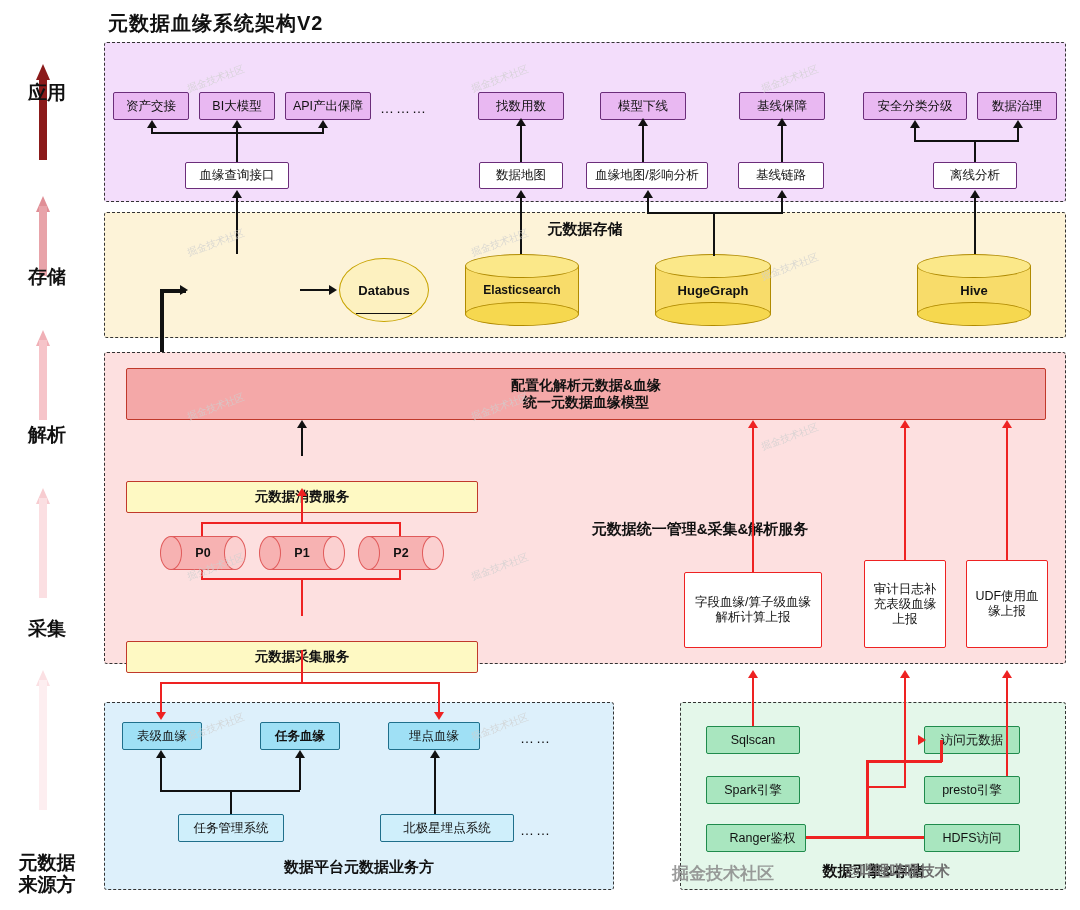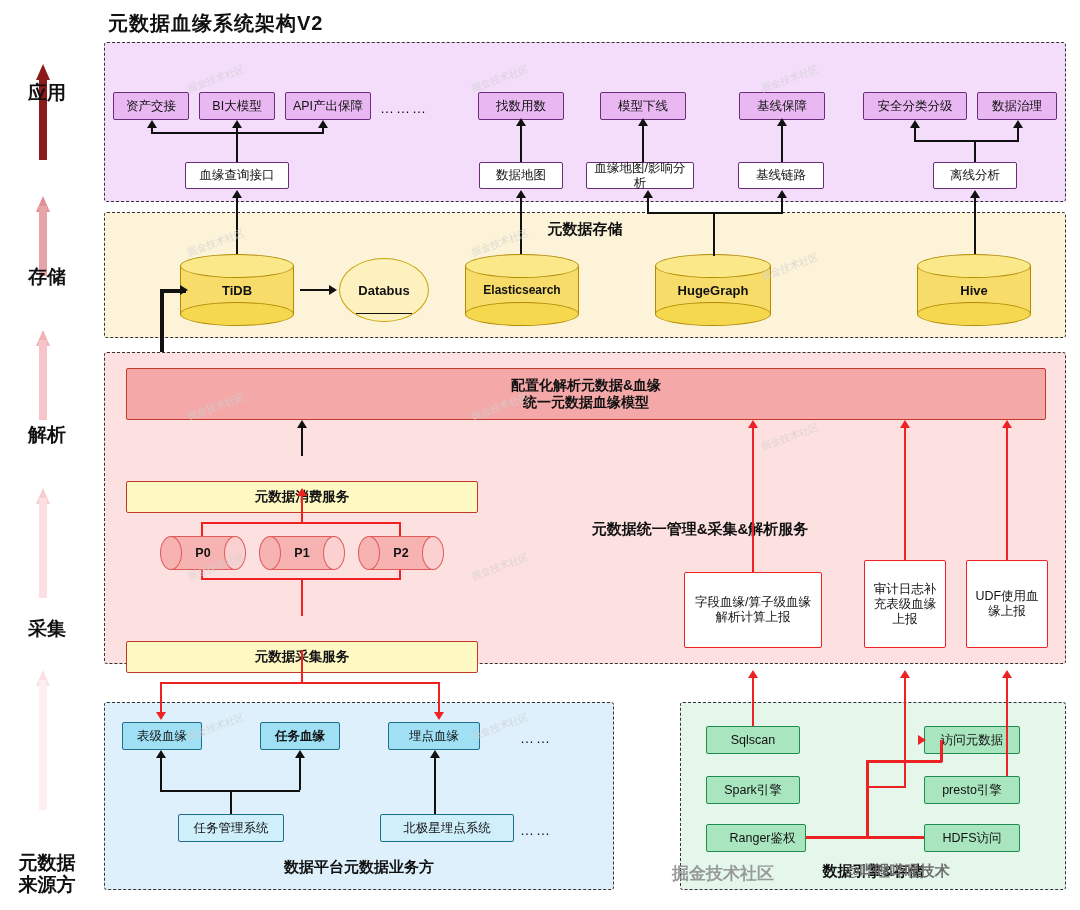--- a/index.html
+++ b/index.html
@@ -166,21 +166,21 @@
   <div class="dots" style="left:380px;top:100px;">………</div>
 
   <div class="node purple" style="left:478px;top:92px;width:86px;height:28px;">找数用数</div>
   <div class="node purple" style="left:600px;top:92px;width:86px;height:28px;">模型下线</div>
   <div class="node purple" style="left:739px;top:92px;width:86px;height:28px;">基线保障</div>
   <div class="node purple" style="left:863px;top:92px;width:104px;height:28px;">安全分类分级</div>
   <div class="node purple" style="left:977px;top:92px;width:80px;height:28px;">数据治理</div>
 
   <div class="node white-purple" style="left:185px;top:162px;width:104px;height:27px;">血缘查询接口</div>
   <div class="node white-purple" style="left:479px;top:162px;width:84px;height:27px;">数据地图</div>
-  <div class="node white-purple" style="left:586px;top:162px;width:108px;height:27px;">血缘地图/影响分析</div>
+  <div class="node white-purple" style="left:586px;top:162px;width:122px;height:27px;">血缘地图/影响分析</div>
   <div class="node white-purple" style="left:738px;top:162px;width:86px;height:27px;">基线链路</div>
   <div class="node white-purple" style="left:933px;top:162px;width:84px;height:27px;">离线分析</div>
 
   <div class="ln black" style="left:236px;top:132px;width:1.6px;height:30px;"></div>
   <div class="ln black" style="left:151px;top:132px;width:172px;height:1.6px;"></div>
   <div class="ln black" style="left:151px;top:126px;width:1.6px;height:8px;"></div>
   <div class="arw up" style="left:147px;top:120px;"></div>
   <div class="ln black" style="left:236px;top:126px;width:1.6px;height:8px;"></div>
   <div class="arw up" style="left:232px;top:120px;"></div>
   <div class="ln black" style="left:322px;top:126px;width:1.6px;height:8px;"></div>
@@ -198,26 +198,20 @@
   <div class="ln black" style="left:914px;top:140px;width:104px;height:1.6px;"></div>
   <div class="ln black" style="left:974px;top:140px;width:1.6px;height:22px;"></div>
   <div class="ln black" style="left:914px;top:126px;width:1.6px;height:16px;"></div>
   <div class="arw up" style="left:910px;top:120px;"></div>
   <div class="ln black" style="left:1017px;top:126px;width:1.6px;height:16px;"></div>
   <div class="arw up" style="left:1013px;top:120px;"></div>
 
   <div class="layer" style="left:104px;top:212px;width:962px;height:126px;background:#fdf3d8;"></div>
   <div class="layer-title" style="left:104px;top:220px;width:962px;">元数据存储</div>
 
-  <div class="cyl" style="left:180px;top:254px;width:114px;height:72px;">
-    <div class="body"></div>
-      <div class="bot"></div>
-      <div class="top"></div>
-    <div class="lbl">TiDB</div>
-  </div>
   <div class="ellipse" style="left:339px;top:258px;width:88px;height:62px;">
     <span>Databus</span>
   </div>
   <div class="cyl" style="left:465px;top:254px;width:114px;height:72px;">
     <div class="body"></div>
       <div class="bot"></div>
       <div class="top"></div>
     <div class="lbl" style="font-size:12px;">Elasticsearch</div>
   </div>
   <div class="cyl" style="left:655px;top:254px;width:116px;height:72px;">

